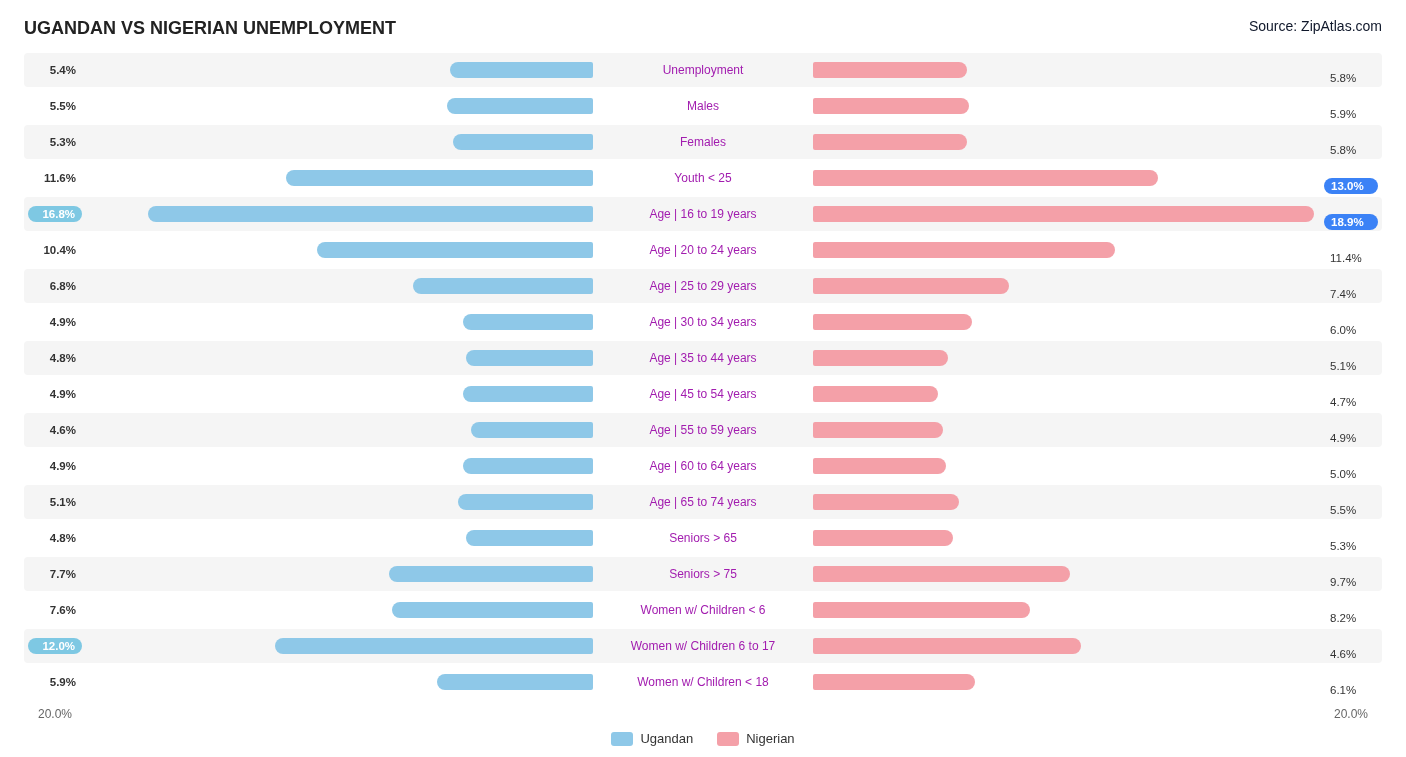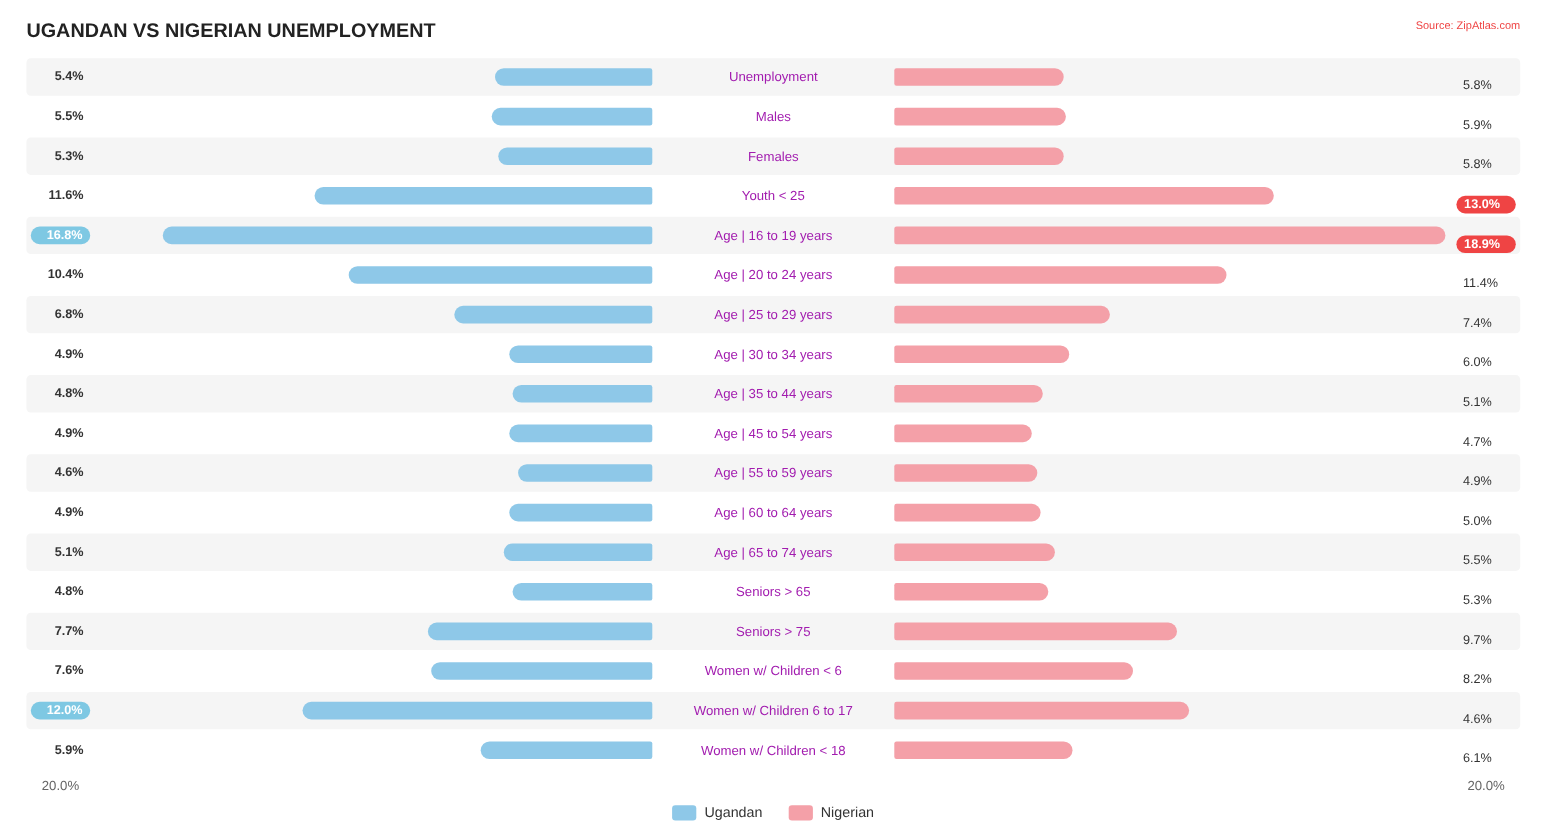--- a/index.html
+++ b/index.html
@@ -21,22 +21,22 @@
       margin-bottom: 14px;
       gap: 36px;
     }
     .chart-title {
       font-size: 18px;
       font-weight: bold;
       color: #222;
       text-transform: uppercase;
     }
     .chart-source {
-      font-size: 10px;
-      color: #ef4444;
+      font-size: 14px;
+      color: #0f172a;
     }
 
     .bars-area {
       position: relative;
       display: flex;
       flex-direction: column;
       width: 100%;
     }
     .bar-row {
       display: flex;
@@ -76,21 +76,21 @@
     .right-val {
       width: 54px;
       text-align: left;
       font-size: 11.5px;
       color: #333;
       padding-left: 6px;
       flex-shrink: 0;
       margin-top: 16px;
     }
     .right-val.highlight {
-      background: #ef4444;
+      background: #3b82f6;
       color: #fff;
       border-radius: 10px;
       padding: 2px 7px;
       font-weight: bold;
       font-size: 11.5px;
     }
     .left-bar-area {
       flex: 1;
       display: flex;
       justify-content: flex-end;

